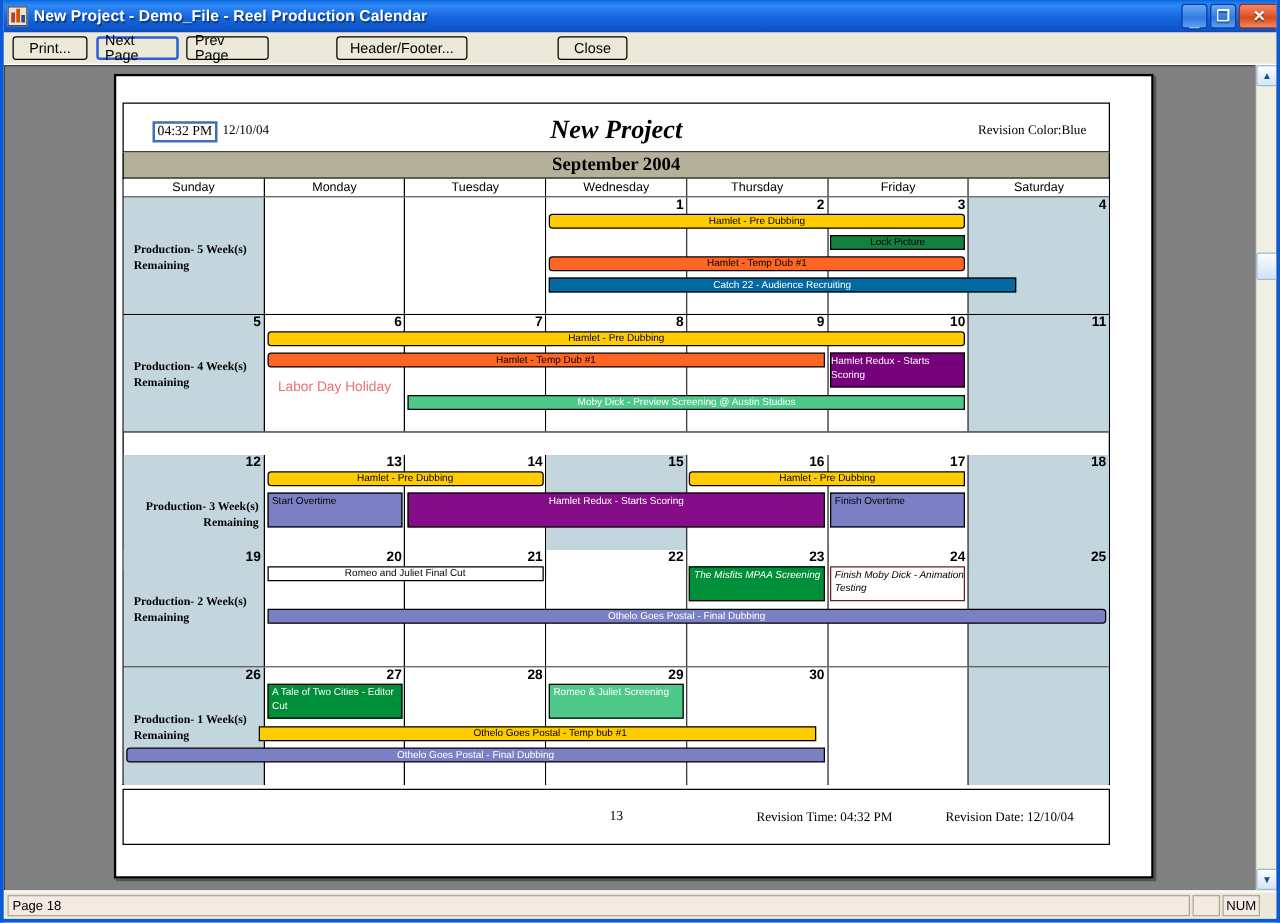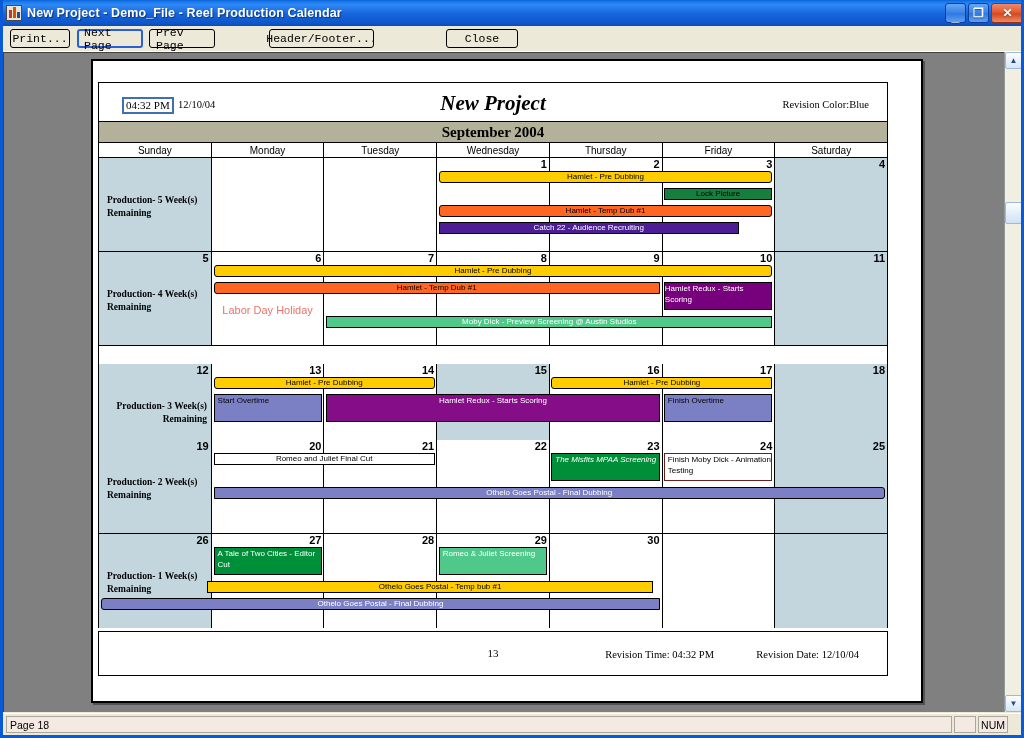--- a/index.html
+++ b/index.html
@@ -82,21 +82,21 @@
     width: 1024px; height: 26px;
     background: #ece9d8;
     border-bottom: 1px solid #ffffff;
     display: flex; align-items: center;
   }
   .tb-btn {
     height: 19px;
     background: #ece9d8;
     border: 1px solid #000000;
     border-radius: 3px;
-    font-family: Liberation Mono, monospace;
+    font-family: Liberation Sans, sans-serif;
     font-size: 11.5px;
     color: #000;
     display: flex; align-items: center; justify-content: center;
     padding: 0 6px;
     cursor: default;
     position: relative;
   }
   .tb-btn.default {
     border: 2px solid #2b5fd9;
     padding: 0 5px;
@@ -347,21 +347,21 @@
         <span class="glyph">✕</span>
       </div>
     </div>
   </div>
 
   <div id="toolbar">
     <div class="tb-btn" style="margin-left:7px; width:60px;">Print...</div>
     <div class="tb-btn default" style="margin-left:7px; width:66px;">Next Page</div>
     <div class="tb-btn" style="margin-left:6px; width:66px;">Prev Page</div>
     <div class="tb-btn" style="margin-left:54px; width:105px;">Header/Footer...</div>
-    <div class="tb-btn" style="margin-left:72px; width:72px;">Close</div>
+    <div class="tb-btn" style="margin-left:72px; width:56px;">Close</div>
   </div>
 
   <div id="client">
 
     <div id="paper">
       <div id="page-inner">
 
         <div id="report-header">
           <div id="time-box">04:32 PM</div>
           <div id="date-text">12/10/04</div>
@@ -405,21 +405,21 @@
                 <div class="bars">
                   <div class="bar center" style="left: 339.714px; width: 333.714px; top: 0px; height: 12px; background: rgb(255, 204, 0); color: rgb(0, 0, 0); border-left-color: rgb(0, 0, 0); border-radius: 3px;">
                     <span>Hamlet - Pre Dubbing</span>
                   </div>
                   <div class="bar center" style="left: 564.857px; width: 108.571px; top: 17px; height: 12px; background: #15803d; color: rgb(0, 0, 0);">
                     <span>Lock Picture</span>
                   </div>
                   <div class="bar center" style="left: 339.714px; width: 333.714px; top: 34px; height: 12px; background: rgb(255, 102, 34); color: rgb(0, 0, 0); border-left-color: rgb(0, 0, 0); border-radius: 3px;">
                     <span>Hamlet - Temp Dub #1</span>
                   </div>
-                  <div class="bar center" style="left: 339.714px; width: 300px; top: 51px; height: 12px; background: #4c1d95; color: rgb(255, 255, 255);">
+                  <div class="bar center" style="left: 339.714px; width: 374px; top: 51px; height: 12px; background: #0369a1; color: rgb(255, 255, 255);">
                     <span>Catch 22 - Audience Recruiting</span>
                   </div>
                 </div>
               </div>
               <div class="week-row" style="top: 109px;">
                 <div class="cells">
                   <div class="cell weekend">
                     <div class="daynum">5</div>
                     <div class="prod-label">Production- 4 Week(s) Remaining</div>
                   </div>
@@ -526,21 +526,21 @@
                     <div class="daynum">25</div>
                   </div>
                 </div>
                 <div class="bars">
                   <div class="bar center" style="left: 114.571px; width: 221.143px; top: 0px; height: 12px; background: rgb(255, 255, 255); color: rgb(0, 0, 0);">
                     <span>Romeo and Juliet Final Cut</span>
                   </div>
                   <div class="bar left wrap" style="left: 452.286px; width: 108.571px; top: 0px; height: 28px; background: rgb(0, 143, 57); color: rgb(255, 255, 255); font-style: italic;">
                     <span>The Misfits MPAA Screening</span>
                   </div>
-                  <div class="bar left wrap" style="left: 564.857px; width: 108.571px; top: 0px; height: 28px; background: rgb(255, 255, 255); color: rgb(0, 0, 0); border-color: rgb(107, 30, 30);">
+                  <div class="bar left wrap" style="left: 564.857px; width: 108.571px; top: 0px; height: 28px; background: rgb(255, 255, 255); color: rgb(0, 0, 0); border-color: rgb(107, 30, 30); font-style: italic;">
                     <span>Finish Moby Dick - Animation Testing</span>
                   </div>
                   <div class="bar center" style="left: 114.571px; width: 671.429px; top: 34px; height: 12px; background: rgb(123, 127, 196); color: rgb(255, 255, 255); border-top-right-radius: 3px; border-bottom-right-radius: 3px;">
                     <span>Othelo Goes Postal - Final Dubbing</span>
                   </div>
                 </div>
               </div>
               <div class="week-row" style="top: 391px;">
                 <div class="cells">
                   <div class="cell weekend">

